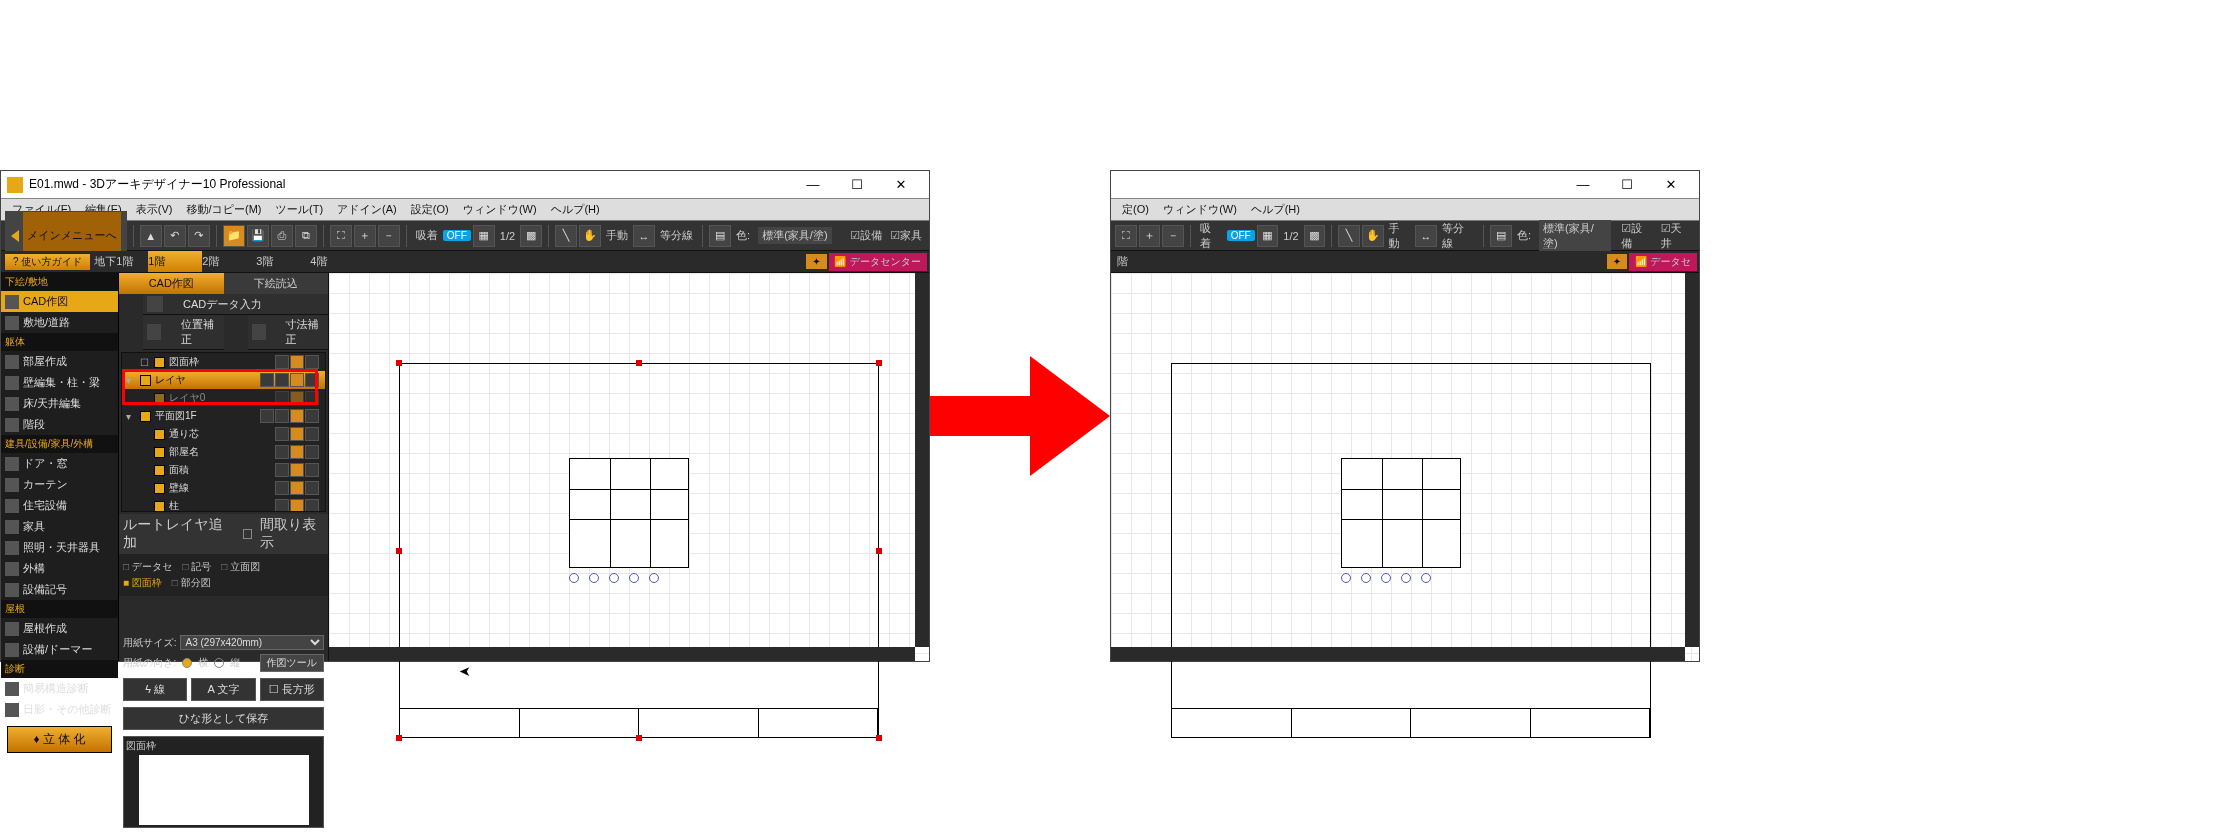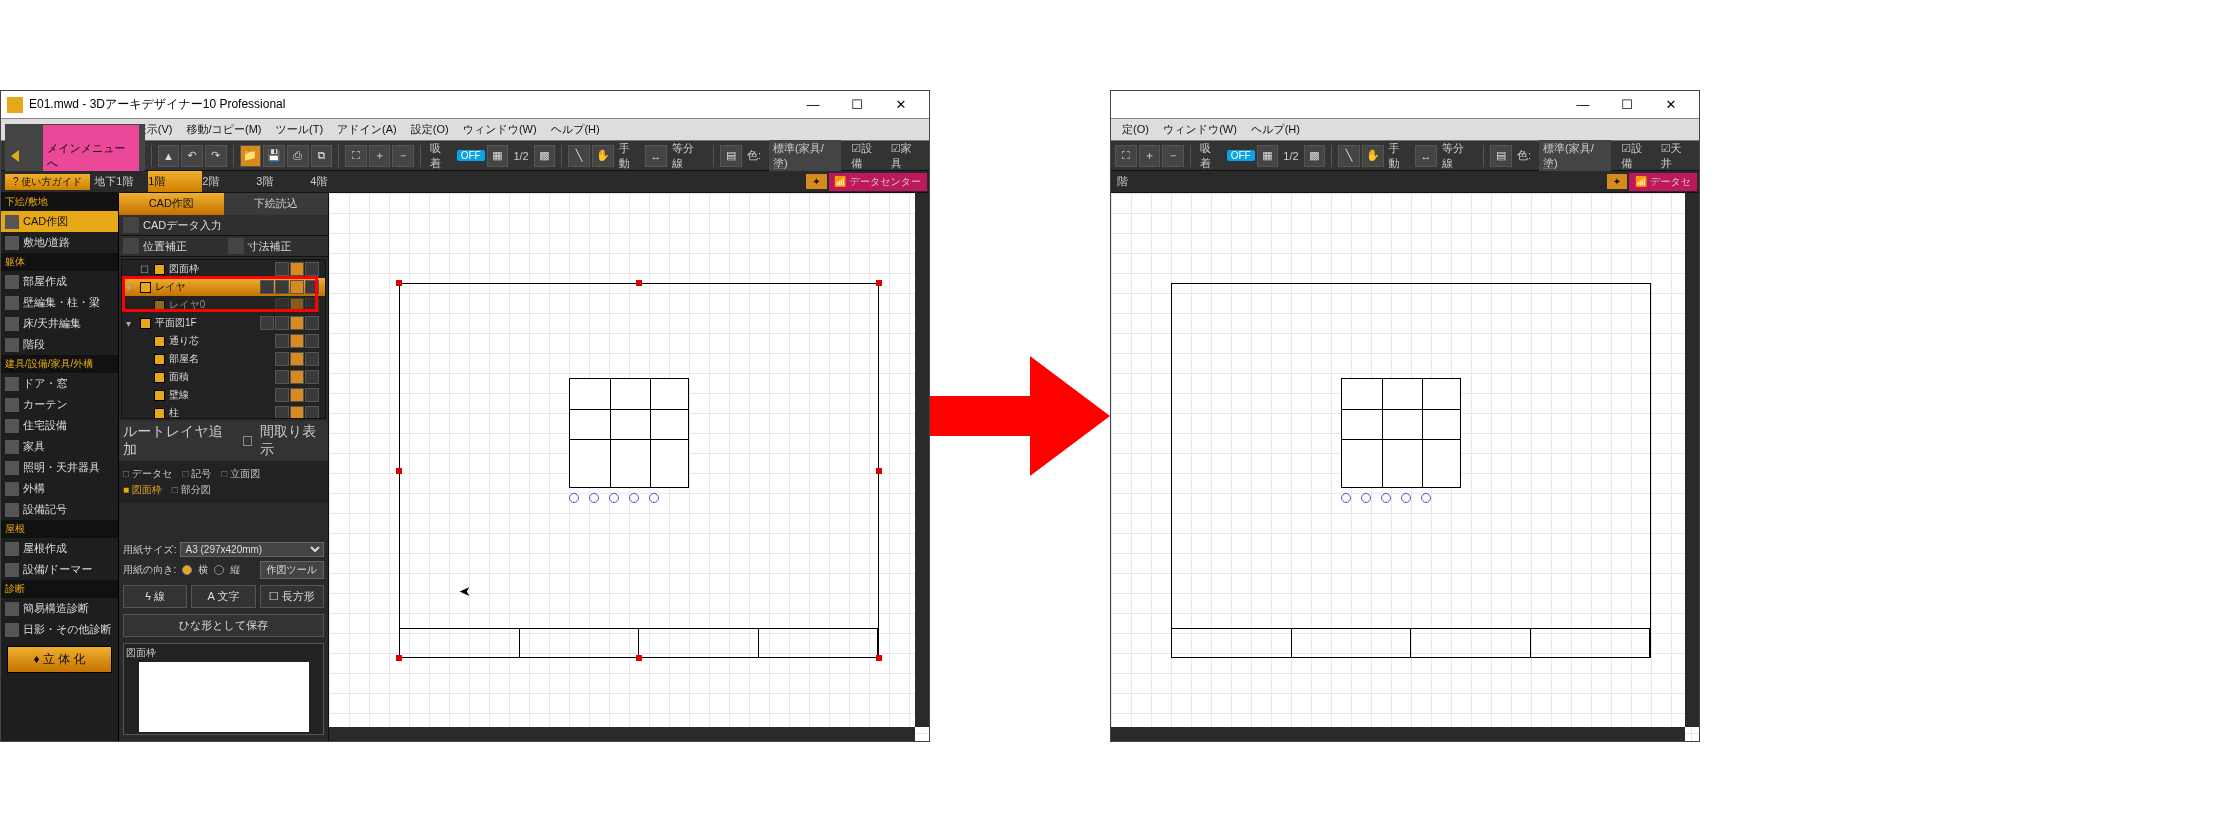--- a/index.html
+++ b/index.html
@@ -2,21 +2,21 @@
 <html><head>
 <meta charset="utf-8">
 <style>
 * { margin: 0; padding: 0; box-sizing: border-box; font-family: "Meiryo", "MS Gothic", sans-serif; }
 body { background: #fff; width: 2224px; height: 832px; position: relative; overflow: hidden; }
 
 .full-container { width: 2224px; height: 832px; display: flex; align-items: center; }
 
 
 .appwin {
-  width: 930px; height: 652px;
+  width: 930px; height: 492px;
   background: #2a2a2a;
   border: 1px solid #444;
   display: flex; flex-direction: column;
   position: relative;
 }
 .appwin.right { width: 590px; }
 
 .titlebar {
   height: 28px; background: #fff; display: flex; align-items: center;
   padding: 0 6px; border-bottom: 1px solid #888;
@@ -54,21 +54,21 @@
 .toolbar .tlabel { font-size: 11px; color: #ccc; margin: 0 3px; }
 .toolbar .onoff { background: #0aa3e8; color: #fff; border-radius: 2px; padding: 0 4px; font-size: 10px; }
 .toolbar .mainmenu-back {
   background: #444; color: #fff; font-size: 11px; padding: 1px 6px;
   display: flex; align-items: center; gap: 4px;
 }
 .toolbar .mainmenu-back .arrw {
   display: inline-block; width: 0; height: 0;
   border-right: 8px solid #e6a817; border-top: 6px solid transparent; border-bottom: 6px solid transparent;
 }
-.toolbar .mainmenu-back .lbl { background: #ec4899; color: #111; padding: 16px 4px; margin-left: 20px; }
+.toolbar .mainmenu-back .lbl { background: #a16207; color: #111; padding: 16px 4px; }
 
 .floors {
   height: 22px; background: #2a2a2a; display: flex; align-items: center; border-bottom: 1px solid #111;
 }
 .floors .help {
   background: linear-gradient(#f0b030,#d08000); color: #111; font-size: 10px;
   padding: 1px 8px; margin: 0 4px;
 }
 .floors .ftab { width: 54px; text-align: left; font-size: 11px; color: #ccc; padding: 3px 0; }
 .floors .ftab.active { background: linear-gradient(#f0b030,#d08000); color: #111; }
@@ -102,22 +102,22 @@
   width: 210px; background: #2a2a2a; border-right: 1px solid #111;
   display: flex; flex-direction: column;
 }
 .midpanel .tabs { display: flex; height: 22px; }
 .midpanel .tabs .tab {
   flex: 1; text-align: center; font-size: 11px; color: #ccc;
   background: #3a3a3a; padding: 3px 0;
 }
 .midpanel .tabs .tab.active { background: linear-gradient(#f0b030,#c47200); color: #111; }
 .midpanel .rowbtn {
-  display: flex; align-items: center; gap: 4px; background: #2f2f2f;
-  padding: 2px 4px; border-bottom: 1px solid #111;
+  display: flex; align-items: center; gap: 20px; background: #2f2f2f;
+  padding: 2px 4px; border-bottom: 1px solid #111; margin-left: 24px;
 }
 .midpanel .rowbtn .ico { width: 16px; height: 16px; background: #444; display: inline-block; }
 .midpanel .rowbtn .label { font-size: 11px; color: #ddd; }
 .midpanel .rowbtn.half { width: 50%; display: inline-flex; }
 
 .layerbox {
   flex: 1; background: #222; border: 1px solid #111; margin: 2px;
   overflow: hidden; position: relative;
 }
 .layerrow {

